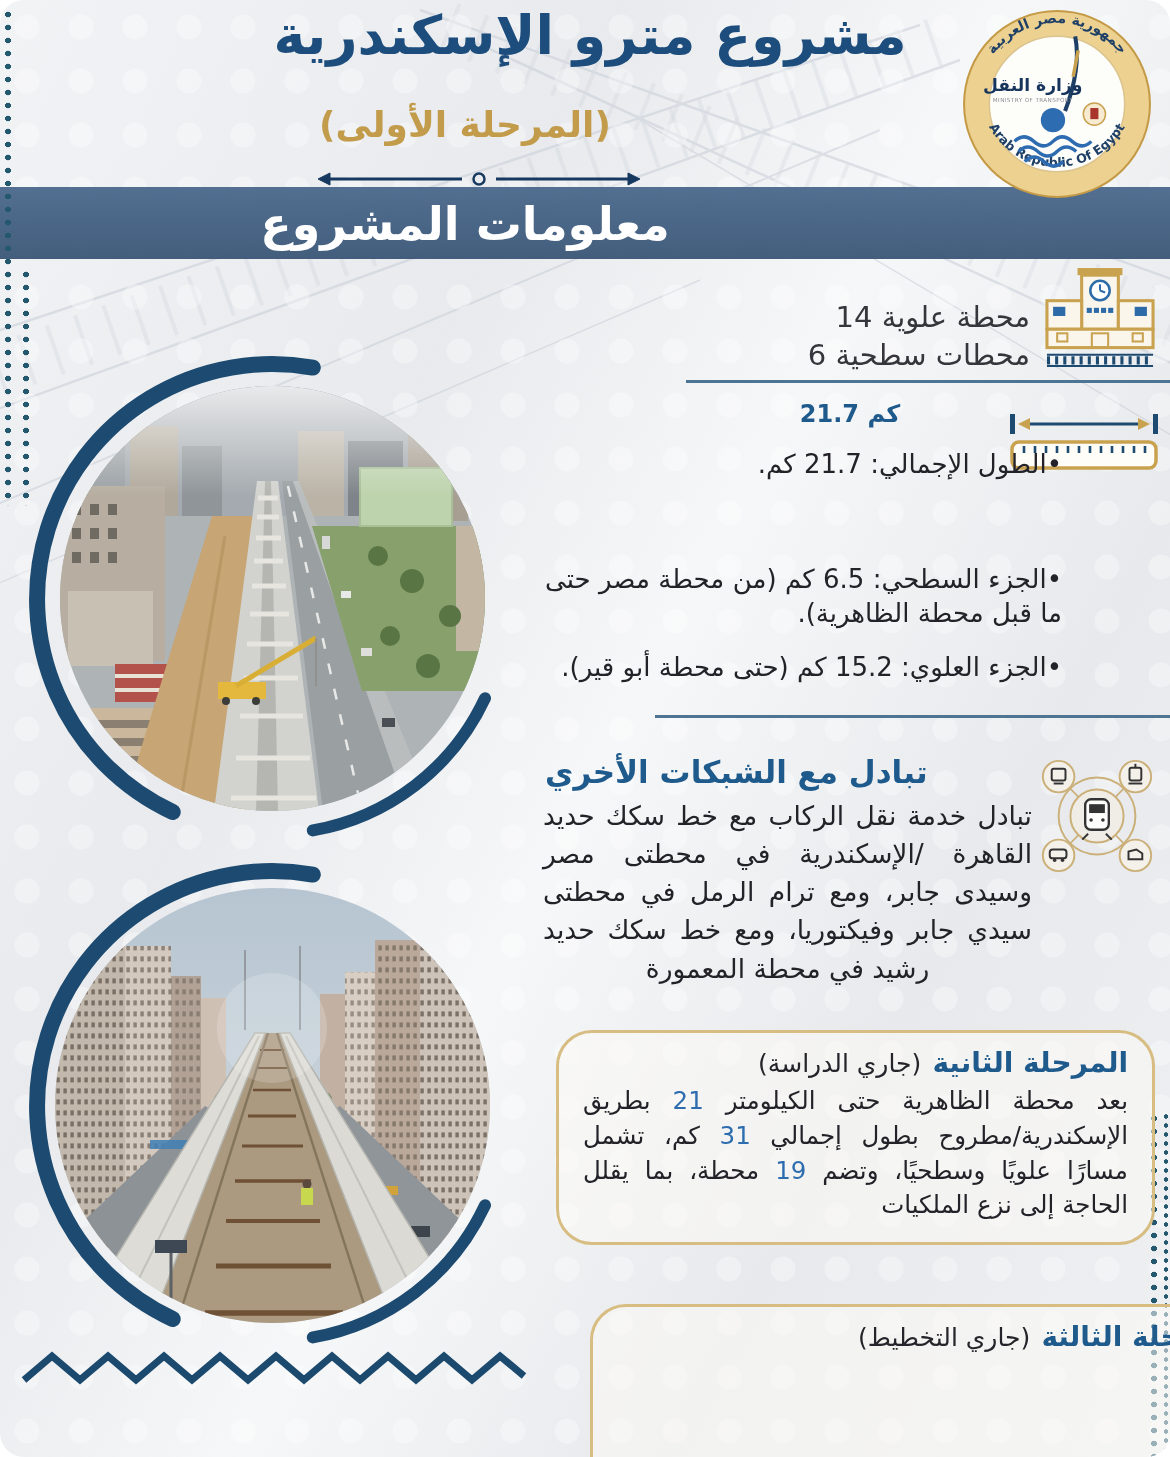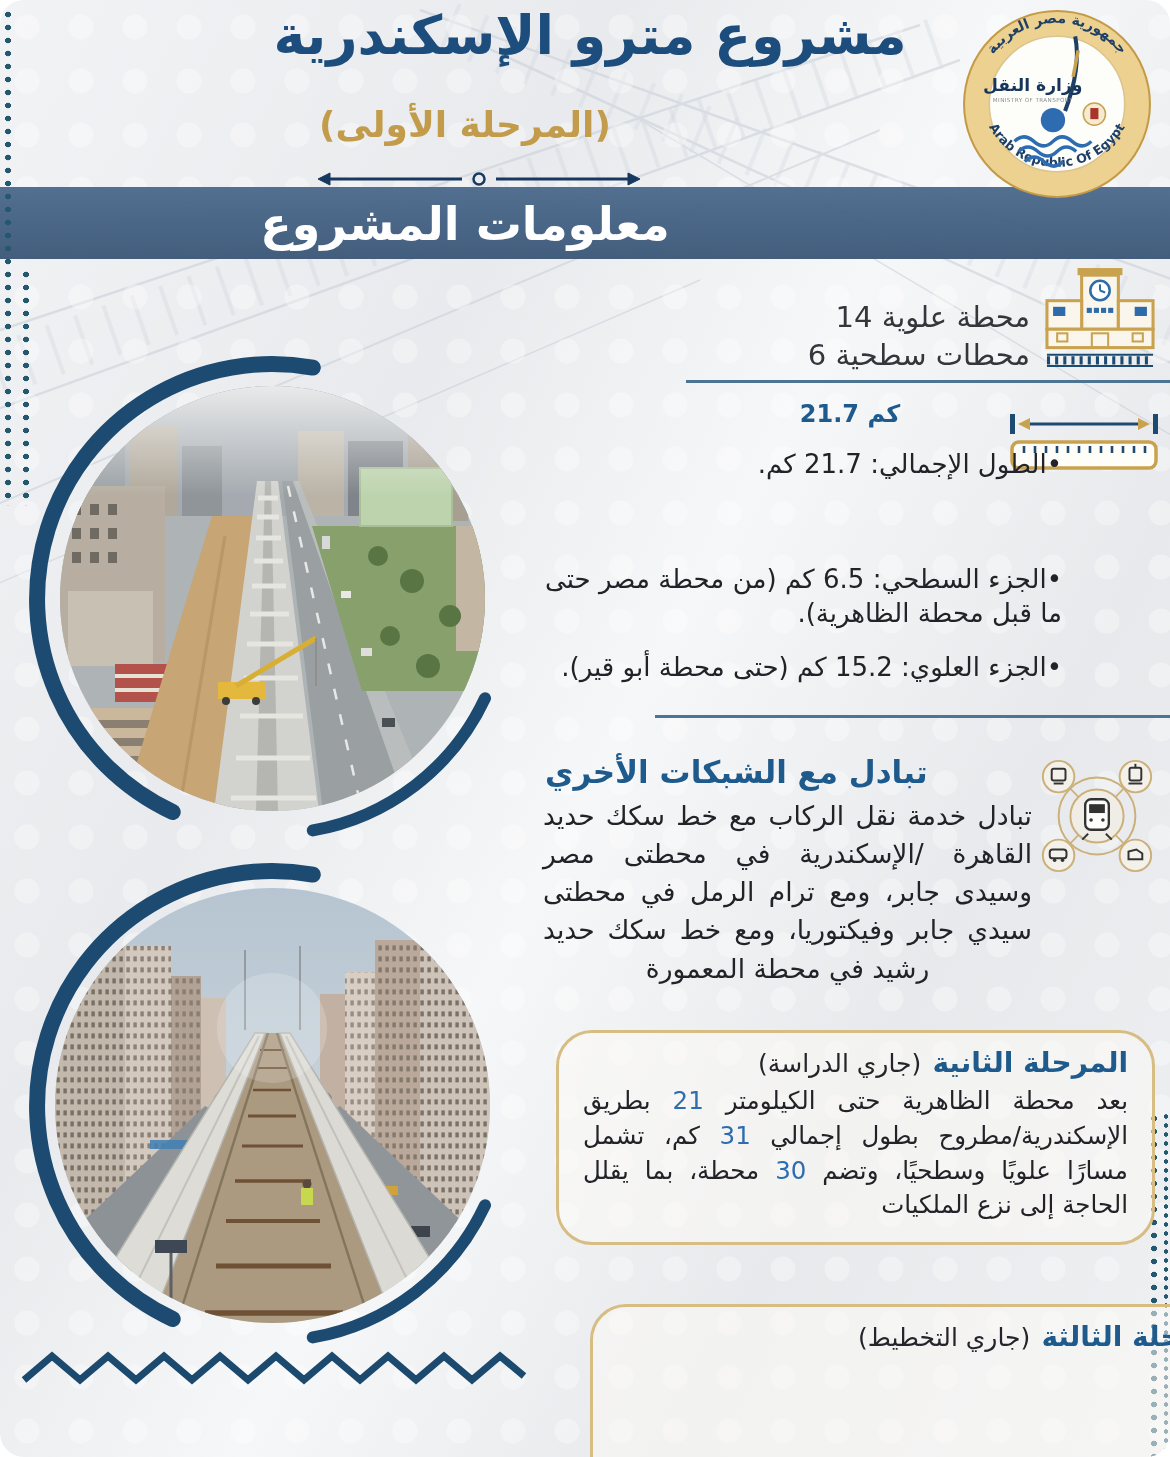--- a/index.html
+++ b/index.html
@@ -211,21 +211,21 @@
     </g>
   </svg>
   <div id="ix-heading" class="abs h-blue">تبادل مع الشبكات الأخري</div>
   <div id="ix-body" class="abs">تبادل خدمة نقل الركاب مع خط سكك حديد القاهرة /الإسكندرية في محطتى مصر وسيدى جابر، ومع ترام الرمل في محطتى سيدي جابر وفيكتوريا، ومع خط سكك حديد رشيد في محطة المعمورة</div>
 
   <div id="phase2-box" class="abs gold-box">
     <div class="ph-head">
       <span class="ph-title">المرحلة الثانية</span>
       <span class="ph-status">(جاري الدراسة)</span>
     </div>
-    <p class="ph-body"><span>بعد محطة الظاهرية حتى الكيلومتر </span><span class="num">21</span><span> بطريق الإسكندرية/مطروح بطول إجمالي </span><span class="num">31</span><span> كم، تشمل مسارًا علويًا وسطحيًا، وتضم </span><span class="num">30</span><span> محطة، بما يقلل الحاجة إلى نزع الملكيات</span></p>
+    <p class="ph-body"><span>بعد محطة الظاهرية حتى الكيلومتر </span><span class="num">21</span><span> بطريق الإسكندرية/مطروح بطول إجمالي </span><span class="num">31</span><span> كم، تشمل مسارًا علويًا وسطحيًا، وتضم </span><span class="num">19</span><span> محطة، بما يقلل الحاجة إلى نزع الملكيات</span></p>
   </div>
 
   <div id="phase3-box" class="abs gold-box">
     <div class="ph-head">
       <span class="ph-title">المرحلة الثالثة</span>
       <span class="ph-status">(جاري التخطيط)</span>
     </div>
   </div>
 
   <svg class="abs arc" style="left:22px;top:349px;" width="500" height="500">

